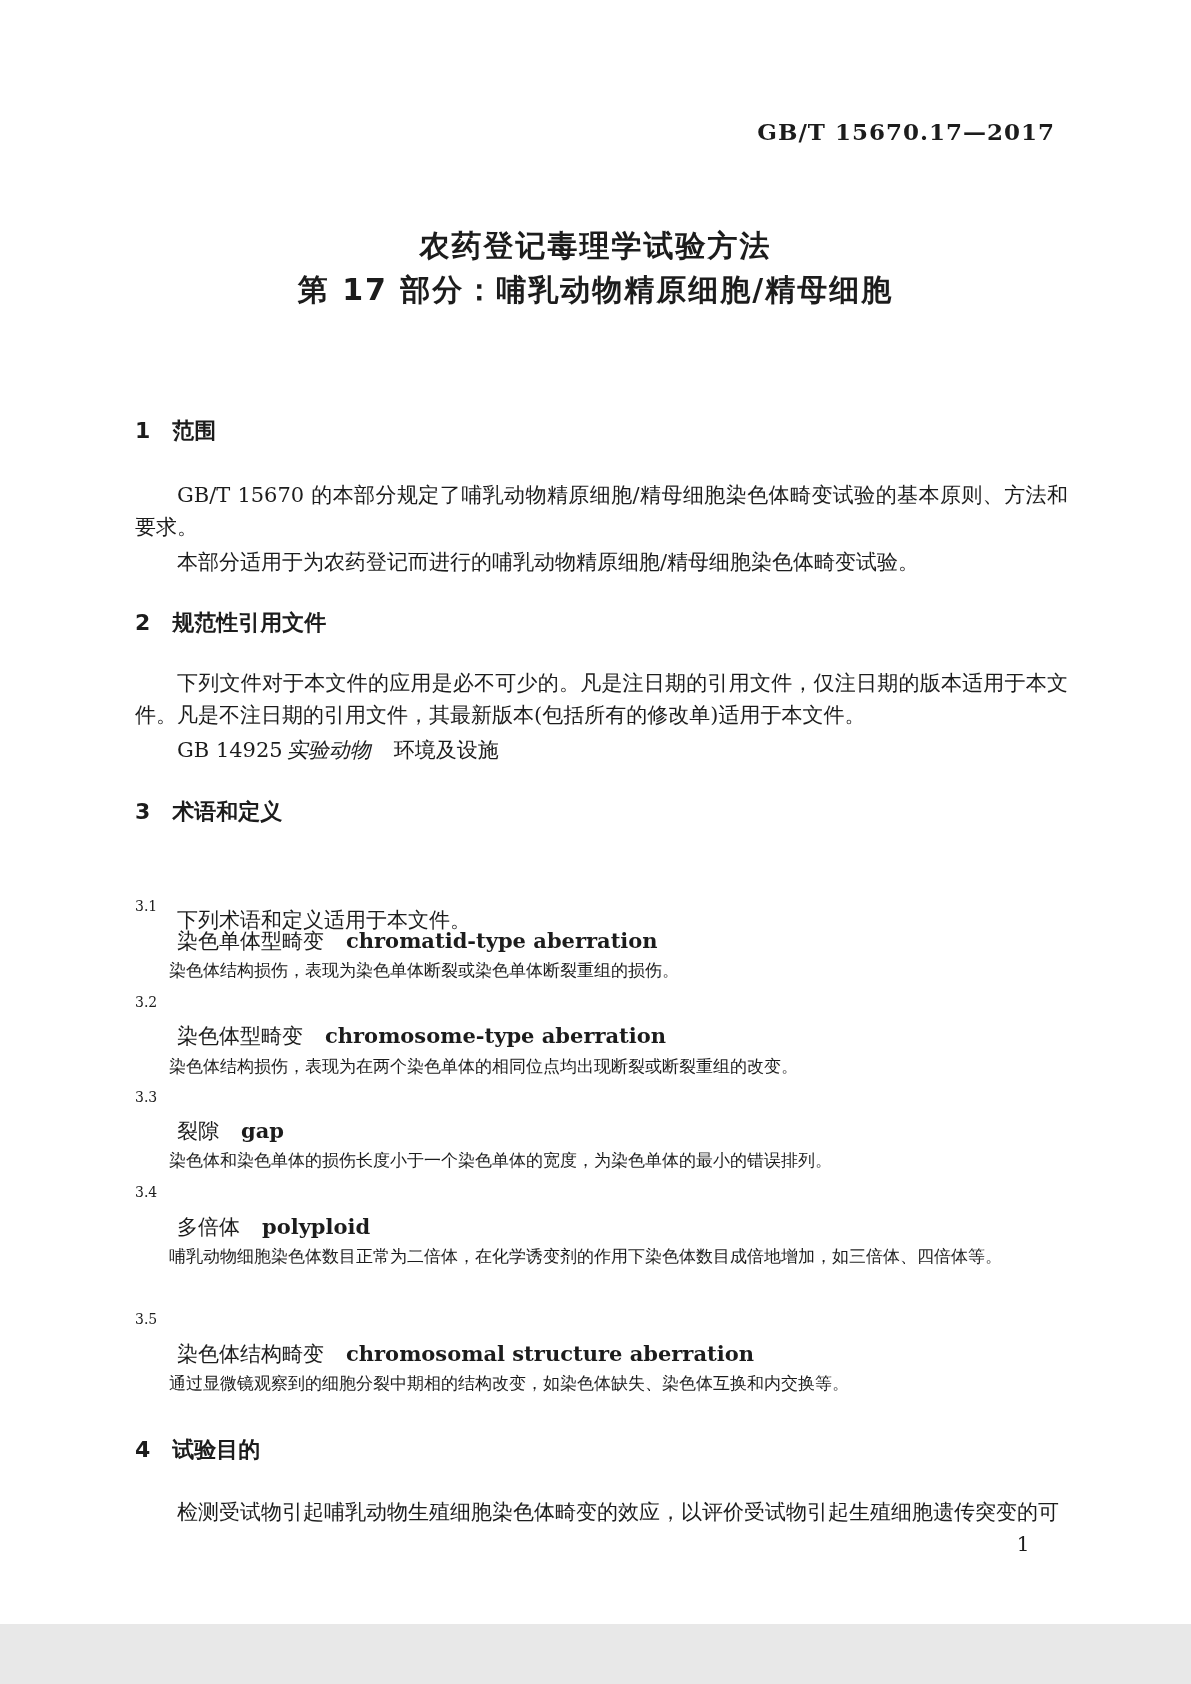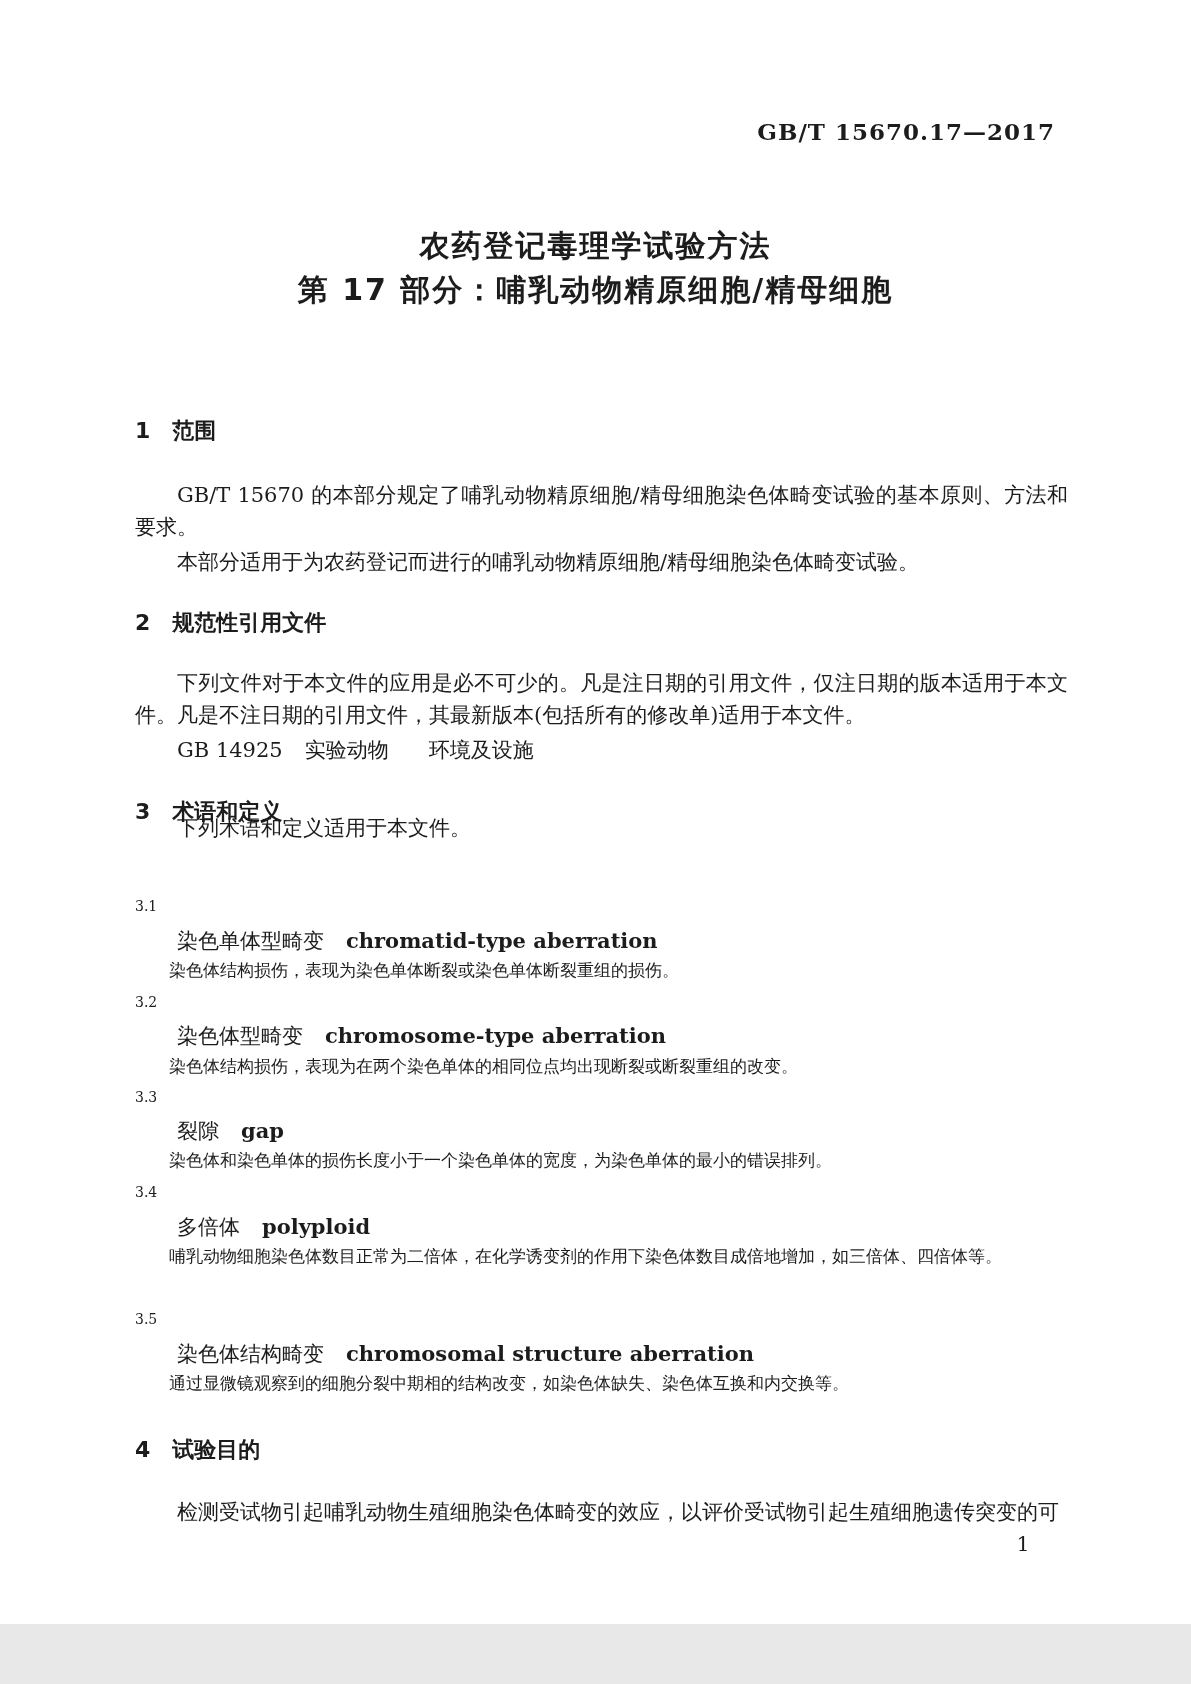--- a/index.html
+++ b/index.html
@@ -64,22 +64,22 @@
     text-indent: 2em;
   }
   
   .ref-line {
     position: absolute;
     left: 177px;
     font-size: 21px;
     line-height: 32px;
     white-space: nowrap;
   }
-  .ref-line .ref-code { margin-right: 22px; }
-  .ref-line .ref-t1 { margin-right: 40px; }
+  .ref-line .ref-code { margin-right: 4px; }
+  .ref-line .ref-t1 { margin-right: 23px; font-style: italic; }
   
   .term-id {
     position: absolute;
     left: 135px;
     font-size: 14px;
     line-height: 28px;
     white-space: nowrap;
   }
   .term-name {
     position: absolute;
@@ -140,21 +140,21 @@
     <span class="sec-num">2</span><span>规范性引用文件</span>
   </div>
   <div class="para" style="top:667px">下列文件对于本文件的应用是必不可少的。凡是注日期的引用文件，仅注日期的版本适用于本文件。凡是不注日期的引用文件，其最新版本(包括所有的修改单)适用于本文件。</div>
   <div class="ref-line" style="top:734px">
     <span class="ref-code">GB 14925</span><span class="ref-t1">实验动物</span><span>环境及设施</span>
   </div>
 
   <div class="sec-heading" style="top:799px">
     <span class="sec-num">3</span><span>术语和定义</span>
   </div>
-  <div class="para" style="top:812px">下列术语和定义适用于本文件。</div>
+  <div class="para" style="top:904px">下列术语和定义适用于本文件。</div>
 
   <div class="term-id" style="top:892px">3.1</div>
   <div class="term-name" style="top:927px">
     <span class="term-zh">染色单体型畸变</span><span class="term-en">chromatid-type aberration</span>
   </div>
   <div class="term-def" style="top:956px">染色体结构损伤，表现为染色单体断裂或染色单体断裂重组的损伤。</div>
 
   <div class="term-id" style="top:988px">3.2</div>
   <div class="term-name" style="top:1022px">
     <span class="term-zh">染色体型畸变</span><span class="term-en">chromosome-type aberration</span>

